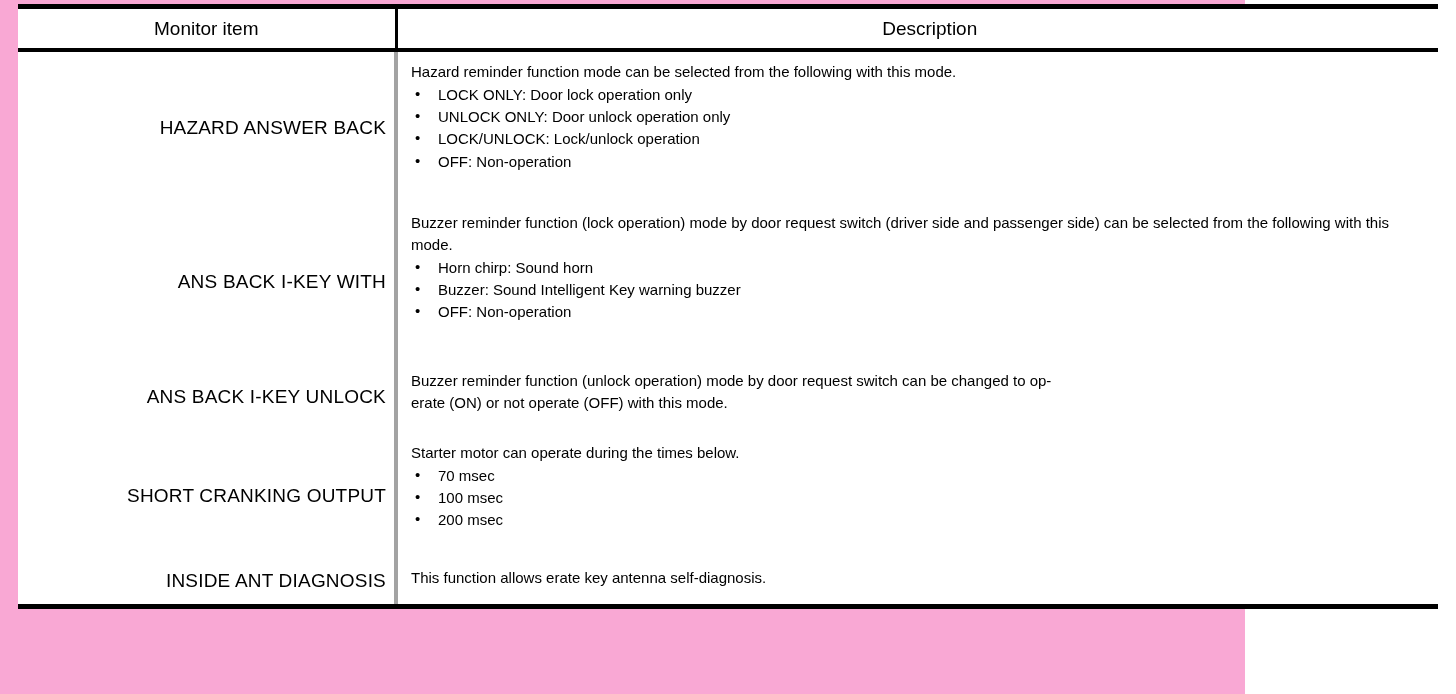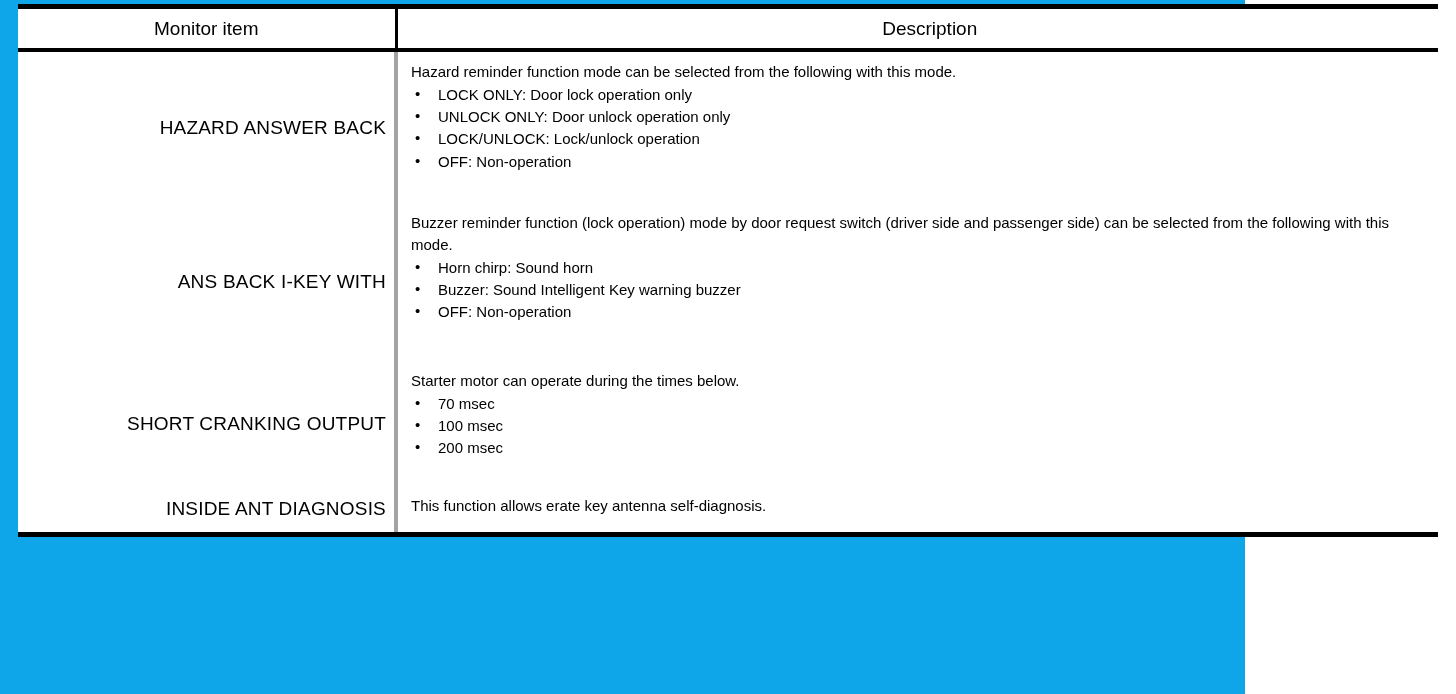--- a/index.html
+++ b/index.html
@@ -11,21 +11,21 @@
     width: 1456px;
     height: 694px;
     font-family: "Liberation Sans", sans-serif;
     color: #000000;
     overflow: hidden;
   }
   .page {
     position: relative;
     width: 1245px;
     height: 694px;
-    background: #0ea5e9;
+    background: #f9a8d4;
   }
   table.spec {
     position: absolute;
     left: 18px;
     top: 4px;
     width: 1420px;
     border-collapse: collapse;
     table-layout: fixed;
   }
   table.spec col.c-item { width: 378px; }
@@ -140,20 +140,27 @@
         <td class="desc-cell">
           <p class="desc-lead">Buzzer reminder function (lock operation) mode by door request switch (driver side and passenger side) can be selected from the following with this mode.</p>
           <ul class="bullets">
             <li>Horn chirp: Sound horn</li>
             <li>Buzzer: Sound Intelligent Key warning buzzer</li>
             <li>OFF: Non-operation</li>
           </ul>
         </td>
       </tr>
 
+      <tr class="row-h3">
+        <td class="item-cell">ANS BACK I-KEY UNLOCK</td>
+        <td class="desc-cell">
+          <p class="desc-lead">Buzzer reminder function (unlock operation) mode by door request switch can be changed to op-
+erate (ON) or not operate (OFF) with this mode.</p>
+        </td>
+      </tr>
 
       <tr class="row-h4">
         <td class="item-cell">SHORT CRANKING OUTPUT</td>
         <td class="desc-cell">
           <p class="desc-lead">Starter motor can operate during the times below.</p>
           <ul class="bullets">
             <li>70 msec</li>
             <li>100 msec</li>
             <li>200 msec</li>
           </ul>

